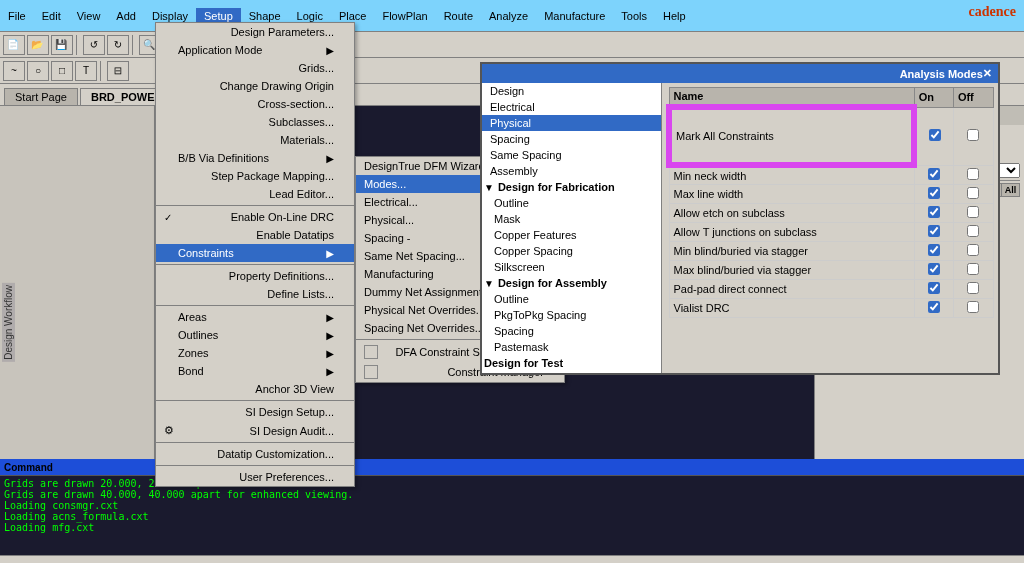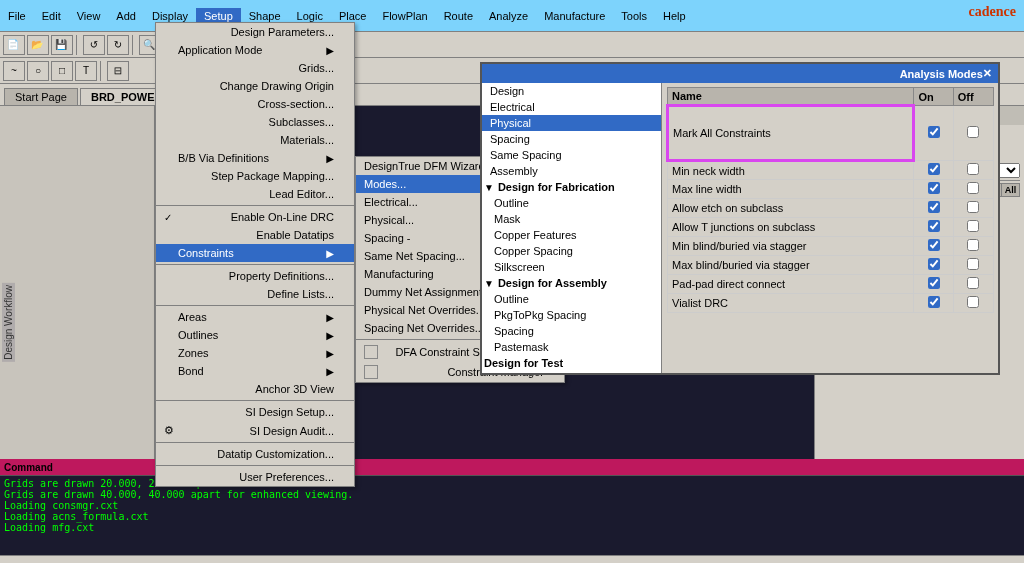--- a/index.html
+++ b/index.html
@@ -190,21 +190,21 @@
                 <input type="checkbox" checked="" style="width: 10px; height: 10px; margin-right: 2px;">
                 <span>All Layers</span>
               </td>
           </tr>
         </tbody>
       </table>
     </div>
   </div>
 </div>
 
-<div style="background:#be185d; padding:2px 4px;">
+<div style="background:#1d4ed8; padding:2px 4px;">
   <span style="font-size:10px; font-weight:bold;">Command</span>
 </div>
 <div id="command-area">
   <div>Grids are drawn 20.000, 20.000 apart f...</div>
   <div>Grids are drawn 40.000, 40.000 apart for enhanced viewing.</div>
   <div>Loading consmgr.cxt</div>
   <div>Loading acns_formula.cxt</div>
   <div>Loading mfg.cxt</div>
 </div>
 
@@ -325,21 +325,21 @@
         <table style="width:100%; font-size:11px; border-collapse:collapse;">
           <thead>
             <tr>
               <th style="background:#b8b4ac; border:1px solid #888; padding:2px 4px; text-align:left;">Name</th>
               <th style="background:#b8b4ac; border:1px solid #888; padding:2px 4px;">On</th>
               <th style="background:#b8b4ac; border:1px solid #888; padding:2px 4px;">Off</th>
             </tr>
           </thead>
           <tbody>
             <tr>
-              <td style="border:3px solid #d946ef; padding:20px 4px;">Mark All Constraints</td>
+              <td style="border:6px solid #d946ef; padding:20px 4px;">Mark All Constraints</td>
               <td style="border:1px solid #ccc; padding:2px 4px; text-align:center;"><input type="checkbox" checked="" style="width: 12px; height: 12px; accent-color: rgb(49, 106, 197);"></td>
               <td style="border:1px solid #ccc; padding:2px 4px; text-align:center;"><input type="checkbox" style="width: 12px; height: 12px;"></td>
             </tr>
             <tr>
               <td style="border:1px solid #ccc; padding:2px 4px;">Min neck width</td>
               <td style="border:1px solid #ccc; padding:2px 4px; text-align:center;"><input type="checkbox" checked="" style="width: 12px; height: 12px; accent-color: rgb(49, 106, 197);"></td>
               <td style="border:1px solid #ccc; padding:2px 4px; text-align:center;"><input type="checkbox" style="width: 12px; height: 12px;"></td>
             </tr>
             <tr>
               <td style="border:1px solid #ccc; padding:2px 4px;">Max line width</td>

